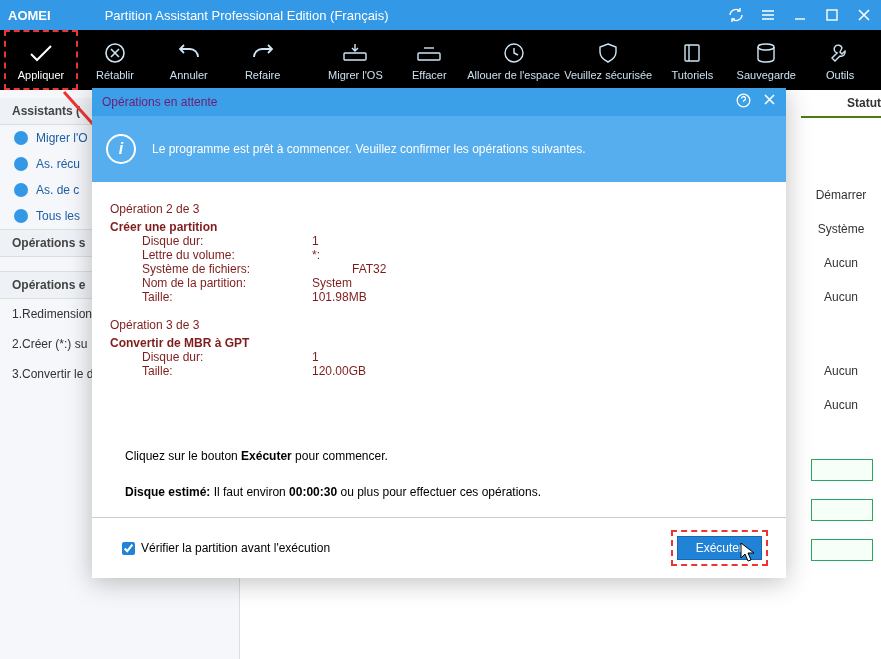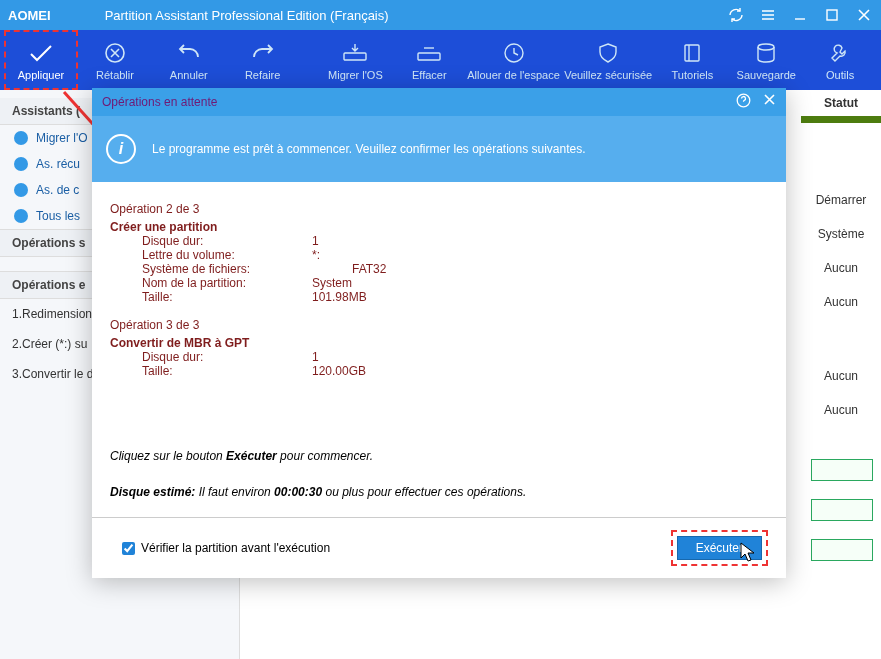--- a/index.html
+++ b/index.html
@@ -1,54 +1,54 @@
 <!DOCTYPE html>
 <html><head>
   <meta charset="utf-8">
   <style>
     * { margin: 0; padding: 0; box-sizing: border-box; font-family: "Segoe UI", Tahoma, sans-serif; }
     body { width: 881px; height: 659px; background: #fff; position: relative; overflow: hidden; }
     .titlebar { height: 30px; background: #3399e6; color: #fff; display: flex; align-items: center; padding: 10px 8px; font-size: 13px; gap: 24px; }
     .titlebar .brand { font-weight: bold; }
     .titlebar-controls { margin-left: auto; display: flex; gap: 14px; }
     .titlebar-controls .ctl { width: 18px; height: 18px; display: inline-flex; align-items: center; justify-content: center; color: #fff; }
-    .toolbar { height: 60px; background: #1d4ed8; display: flex; padding: 0 4px; color: #cfe6f7; font-size: 11px; }
+    .toolbar { height: 60px; background: #000000; display: flex; padding: 0 4px; color: #cfe6f7; font-size: 11px; }
     .tb-item { width: 78px; display: flex; flex-direction: column; align-items: center; justify-content: center; gap: 2px; position: relative; }
     .tb-item.first { border: 2px dashed #e33; color: #fff; }
     .tb-item .icon { height: 28px; display: flex; align-items: center; justify-content: center; }
     .tb-item .label { font-size: 11px; }
     .tb-item.first .label { color: #fff; }
     .main { display: flex; height: calc(100% - 90px); }
     .sidebar { width: 240px; background: #f5f7fa; border-right: 1px solid #ddd; font-size: 12px; color: #444; padding-top: 8px; }
     .sidebar-header { font-weight: bold; padding: 6px 12px; border-top: 1px solid #ddd; border-bottom: 1px solid #ddd; background: #eef1f5; }
     .sidebar-header.first { border-top: none; }
     .sb-item { padding: 6px 14px; display: flex; align-items: center; gap: 8px; color: #1b5fa5; cursor: pointer; }
     .sb-item .dot { width: 14px; height: 14px; border-radius: 50%; background: #3399e6; display: inline-block; }
     .sb-list-item { padding: 8px 12px; color: #333; }
     .content { flex: 1; background: #fff; position: relative; }
     .right-col { position: absolute; top: 0; right: 0; width: 80px; font-size: 12px; color: #333; text-align: center; }
-    .right-col .hdr { font-weight: bold; padding: 6px 0; border-bottom: 7px solid #4d7c0f; }
+    .right-col .hdr { font-weight: bold; padding: 6px 0; border-bottom: 2px solid #4d7c0f; text-align: right; }
     .right-col .cell { padding: 10px 0; }
     .right-bars { position: absolute; right: 8px; bottom: 80px; width: 62px; }
     .bar { height: 22px; border: 1px solid #2aa85f; margin-bottom: 18px; background: #f6fff8; }
     
     .arrow { position: absolute; top: 88px; left: 60px; pointer-events: none; }
     
     .dialog { position: absolute; top: 88px; left: 92px; width: 694px; height: 490px; background: #fff; box-shadow: 0 4px 24px rgba(0,0,0,0.25); display: flex; flex-direction: column; z-index: 5; }
     .dlg-header { background: #3ba0e8; color: #701a75; height: 28px; display: flex; align-items: center; padding: 0 10px; font-size: 12px; }
     .dlg-header .sp { margin-left: auto; display: flex; gap: 12px; }
     .dlg-info { background: #56aeee; color: #fff; padding: 18px 14px; display: flex; align-items: center; gap: 16px; font-size: 12px; }
     .dlg-info .info-icon { width: 30px; height: 30px; border: 2px solid #fff; border-radius: 50%; display: flex; align-items: center; justify-content: center; font-style: italic; font-weight: bold; font-size: 16px; }
     .dlg-body { flex: 1; padding: 14px 18px 6px; font-size: 12px; color: #7f1d1d; overflow: hidden; }
     .op-title { margin-top: 6px; margin-bottom: 4px; }
     .op-head { font-weight: bold; }
     .kv { display: flex; margin-left: 32px; }
     .kv .k { width: 170px; }
     .kv .v { }
-    .dlg-note { padding: 4px 18px; font-size: 12px; font-style: italic; }
+    .dlg-note { padding: 4px 33px; font-size: 12px; }
     .dlg-note .bold { font-weight: bold; }
     .dlg-sep { border-top: 1px solid #ccc; margin: 14px 0 0; }
     .dlg-footer { padding: 12px 18px; display: flex; align-items: center; font-size: 12px; margin-left: 12px; }
     .dlg-footer .chk { display: flex; align-items: center; gap: 6px; }
     .dlg-footer .chk input { accent-color: #2083d8; }
     .exec-wrap { margin-left: auto; border: 2px dashed #e33; padding: 4px; }
     .exec-btn { background: #2083d8; color: #fff; border: 1px solid #1768ad; padding: 4px 18px; font-size: 12px; cursor: pointer; }
     .cursor { position: absolute; right: 30px; bottom: 16px; }
   </style>
 </head>

